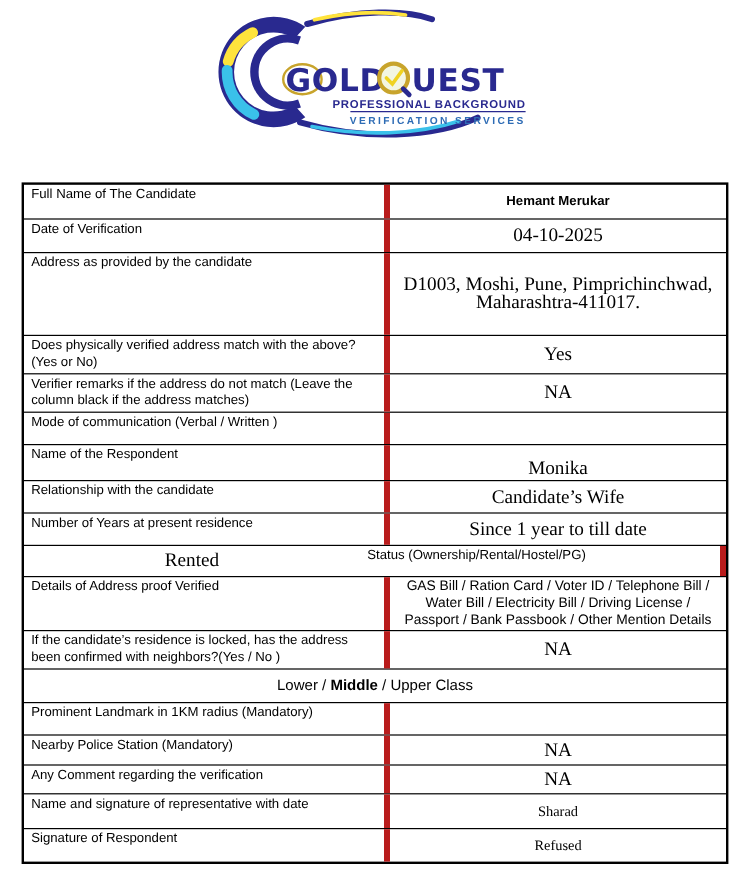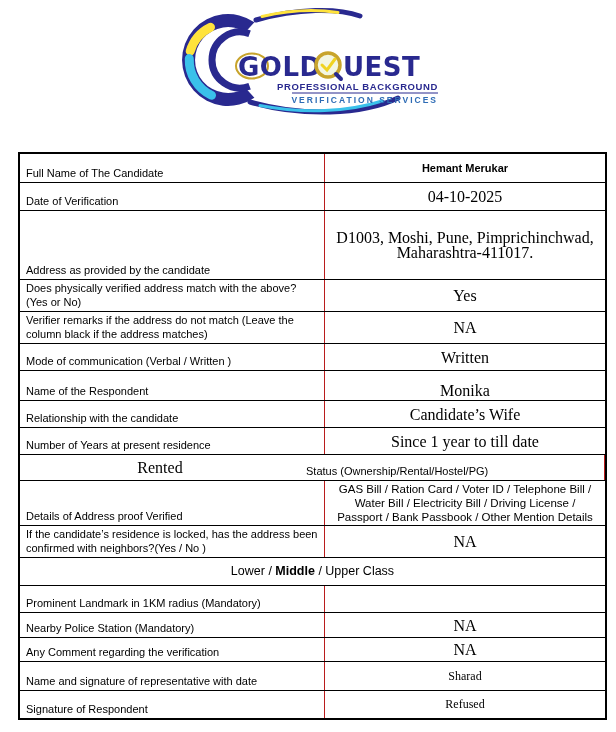--- a/index.html
+++ b/index.html
@@ -28,22 +28,22 @@
     margin-top: 35px;
     border: 2px solid #000;
     background: #fff;
   }
   .t-row { display: flex; border-top: 1px solid #000; }
   .t-row:first-child { border-top: none; }
 
   .cell { display: flex; }
   .label-cell {
     width: 305px;
-    border-right: 1px solid #b91c1c;
-    align-items: flex-end;
+    border-right: 5px solid #b91c1c;
+    align-items: flex-start;
     padding: 2px 6px 2px 6px;
     font-size: 11px;
     line-height: 13.5px;
     font-family: "Liberation Sans", sans-serif;
   }
   .value-cell {
     flex: 1;
     align-items: center;
     justify-content: center;
     text-align: center;
@@ -136,23 +136,20 @@
         <span>Verifier remarks if the address do not match (Leave the column black if the address matches)</span>
       </div>
       <div class="cell value-cell v-serif">
         <span>NA</span>
       </div>
     </div>
     <div class="t-row" style="min-height: 27px;">
       <div class="cell label-cell">
         <span>Mode of communication (Verbal / Written )</span>
       </div>
-      <div class="cell value-cell v-serif">
-        <span>Written</span>
-      </div>
     </div>
     <div class="t-row" style="min-height: 30px;">
       <div class="cell label-cell">
         <span>Name of the Respondent</span>
       </div>
       <div class="cell value-cell v-serif valign-bottom">
         <span>Monika</span>
       </div>
     </div>
     <div class="t-row" style="min-height: 27px;">

